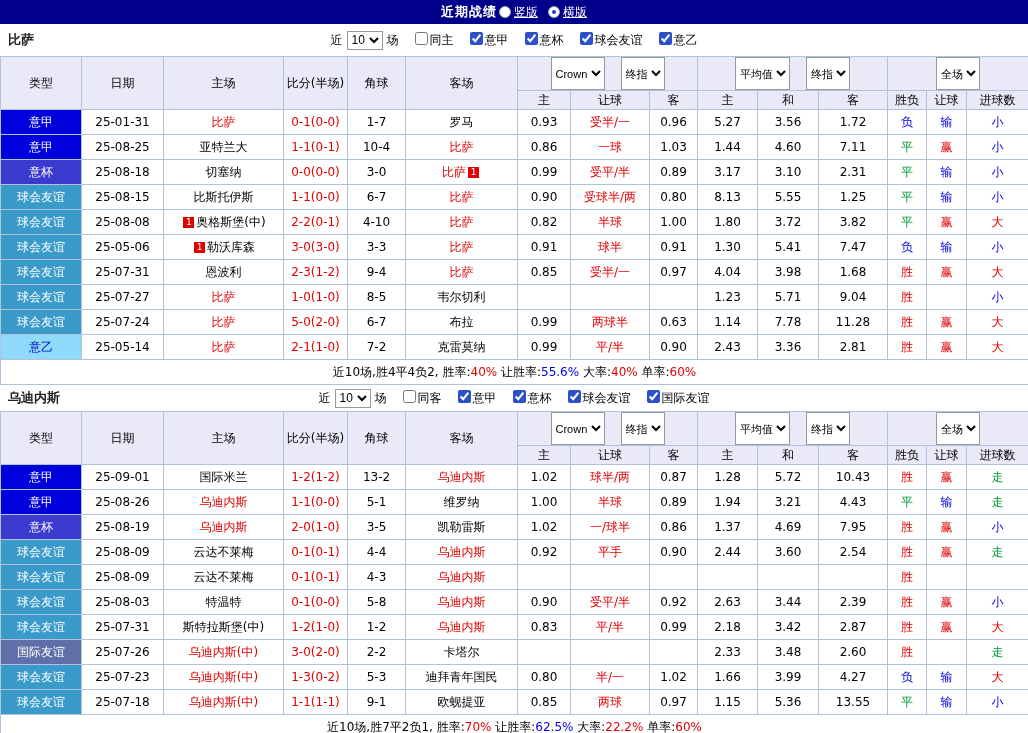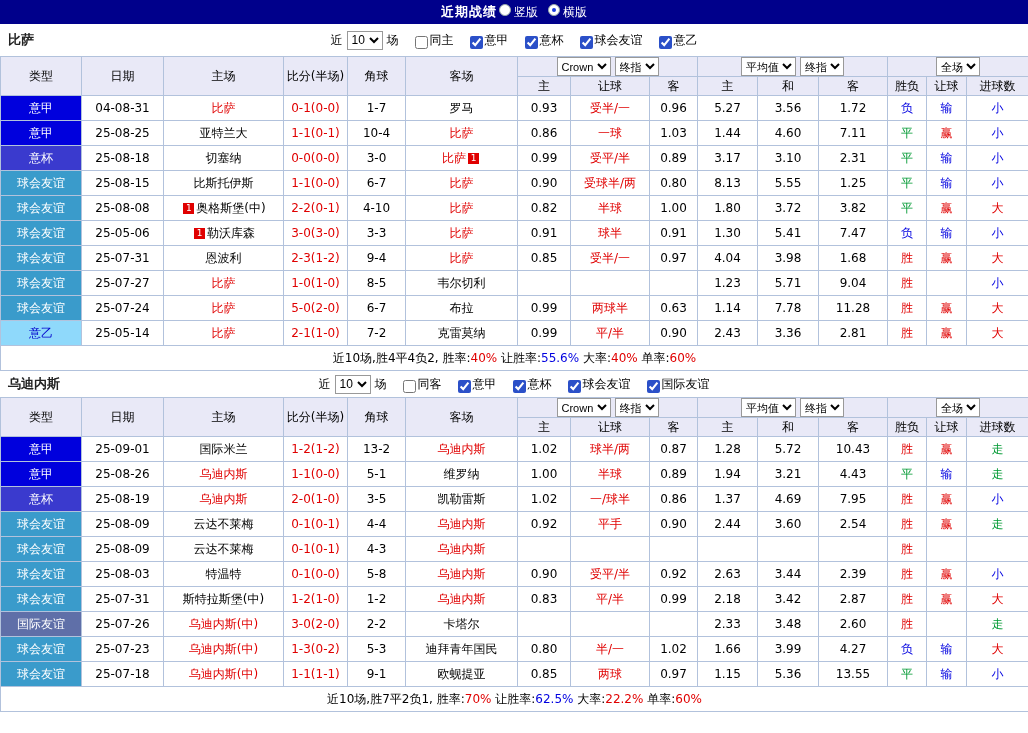--- a/index.html
+++ b/index.html
@@ -7,43 +7,43 @@
   body {
     font-family:"DejaVu Sans","Liberation Sans",sans-serif;
     font-size:12px; color:#000; background:#fff;
   }
   .topbar {
     height:24px; background:var(--topbar-bg,#00008B); color:#fff;
     display:flex; align-items:center; justify-content:center; gap:2px;
   }
   .tb-title { font-weight:bold; font-size:13px; letter-spacing:1px; }
   .radio-group { display:inline-flex; align-items:center; gap:10px; }
-  .radio-opt { display:inline-flex; gap:3px; cursor:pointer; }
+  .radio-opt { display:inline-flex; align-items:center; gap:3px; cursor:pointer;text-decoration:underline; }
   .radio-opt input {
     appearance:none; -webkit-appearance:none; width:12px; height:12px; margin:0;
     border-radius:50%; background:#fff; border:1px solid #9aa; position:relative; cursor:pointer;
   }
   .radio-opt input:checked::after {
     content:""; position:absolute; left:3px; top:3px; right:3px; bottom:3px;
     border-radius:50%; background:#1A3BDD;
   }
   .filterbar { position:relative; height:26px; display:flex; align-items:center; justify-content:center; background:#fff; }
   .filterbar.first { height:32px; }
   .team-name { position:absolute; left:8px; font-weight:bold; font-size:13px; color:#222; }
   .filter-controls { display:inline-flex; align-items:center; gap:4px; }
   .filter-controls select { font-size:12px; height:19px; border:1px solid #999; background:#fff; }
-  .cb { display:inline-flex; align-items:flex-end; gap:2px; margin-left:12px; cursor:pointer; }
+  .cb { display:inline-flex; align-items:flex-start; gap:2px; margin-left:12px; cursor:pointer; }
   .cb input { width:13px; height:13px; margin:0; accent-color:#2B50C8; cursor:pointer; }
   table { border-collapse:collapse; table-layout:fixed; width:1028px; }
   th, td {
     border:1px solid var(--border,#B2C2DC); text-align:center; padding:0 2px;
     overflow:hidden; white-space:nowrap;
   }
   thead th { background:var(--header-bg,#E9E9F7); font-weight:normal; height:19px; font-size:12px; }
-  thead select { font-size:11px; height:19px; margin:0 2px; max-width:72px; border:1px solid #999; background:#fff; }
+  thead select { font-size:11px; height:33px; margin:0 8px; max-width:72px; border:1px solid #999; background:#fff; }
   tbody td { height:25px; background:#fff; }
   tfoot td { height:25px; background:#fff; }
   .red   { color:var(--red,#E00000); }
   .blue  { color:var(--blue,#0000E0); }
   .green { color:var(--green,#009933); }
   .badge {
     display:inline-block; background:var(--red,#E00000); color:#fff;
     font-size:9px; line-height:11px; width:11px; height:11px; margin:0 2px; vertical-align:1px;
   }
   .t-a    { background:var(--seriea-bg,#0000DD); color:#fff; }
@@ -137,21 +137,21 @@
             <th>和</th>
             <th>客</th>
             <th>胜负</th>
             <th>让球</th>
             <th>进球数</th>
           </tr>
         </thead>
         <tbody>
           <tr>
             <td class="t-a"><span>意甲</span></td>
-            <td><span>04-08-31</span></td>
+            <td><span>25-01-31</span></td>
             <td><span class="red">比萨</span></td>
             <td><span class="red">0-1(0-0)</span></td>
             <td><span>1-7</span></td>
             <td><span>罗马</span></td>
             <td><span>0.93</span></td>
             <td><span class="red">受半/一</span></td>
             <td><span>0.96</span></td>
             <td><span>5.27</span></td>
             <td><span>3.56</span></td>
             <td><span>1.72</span></td>

